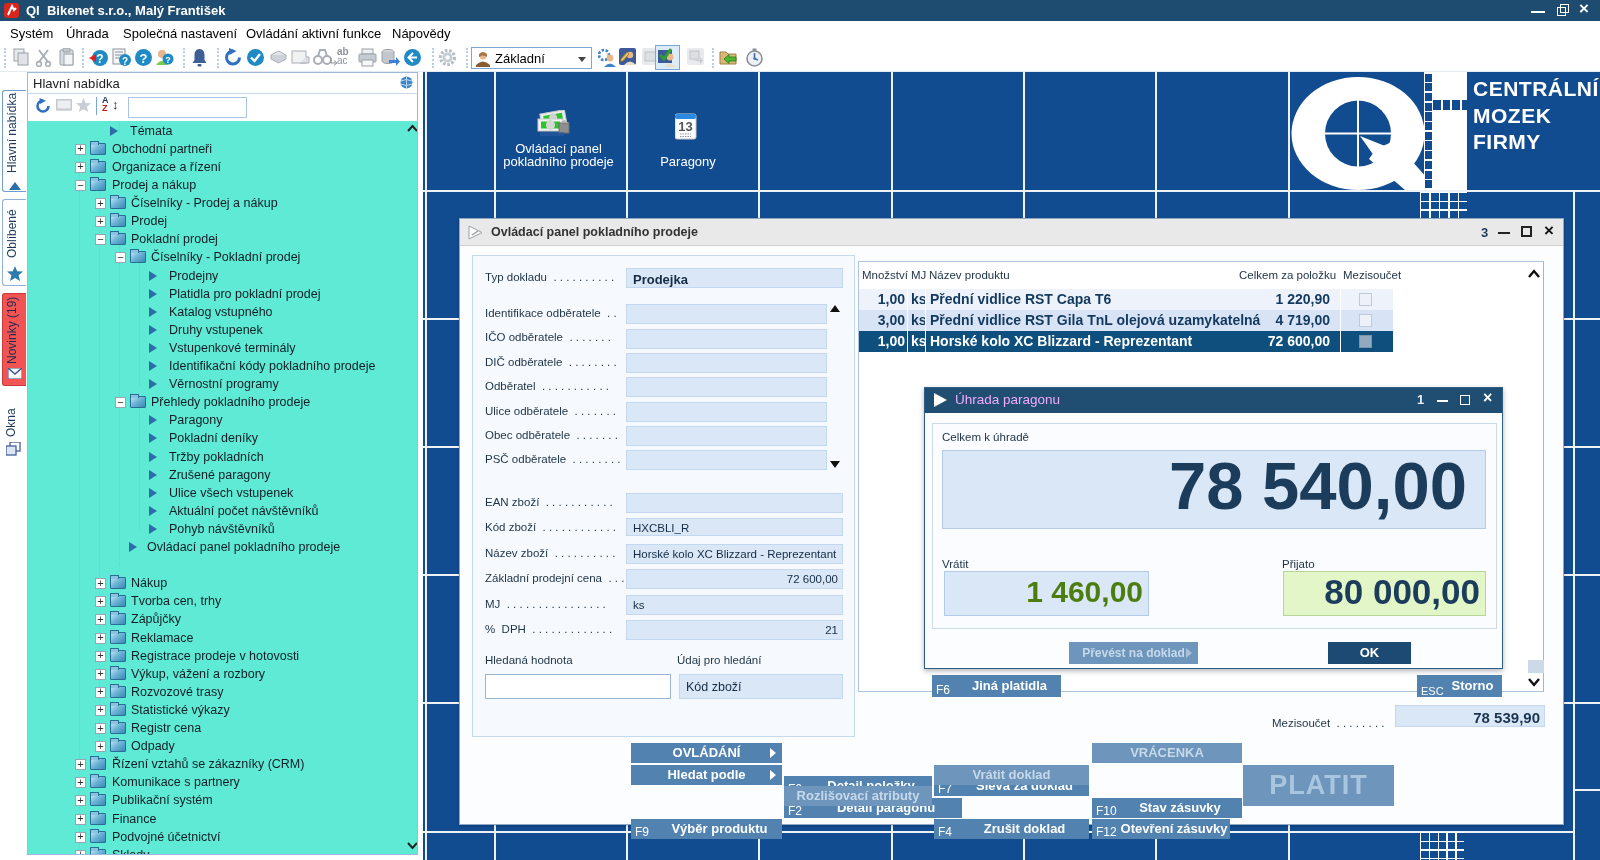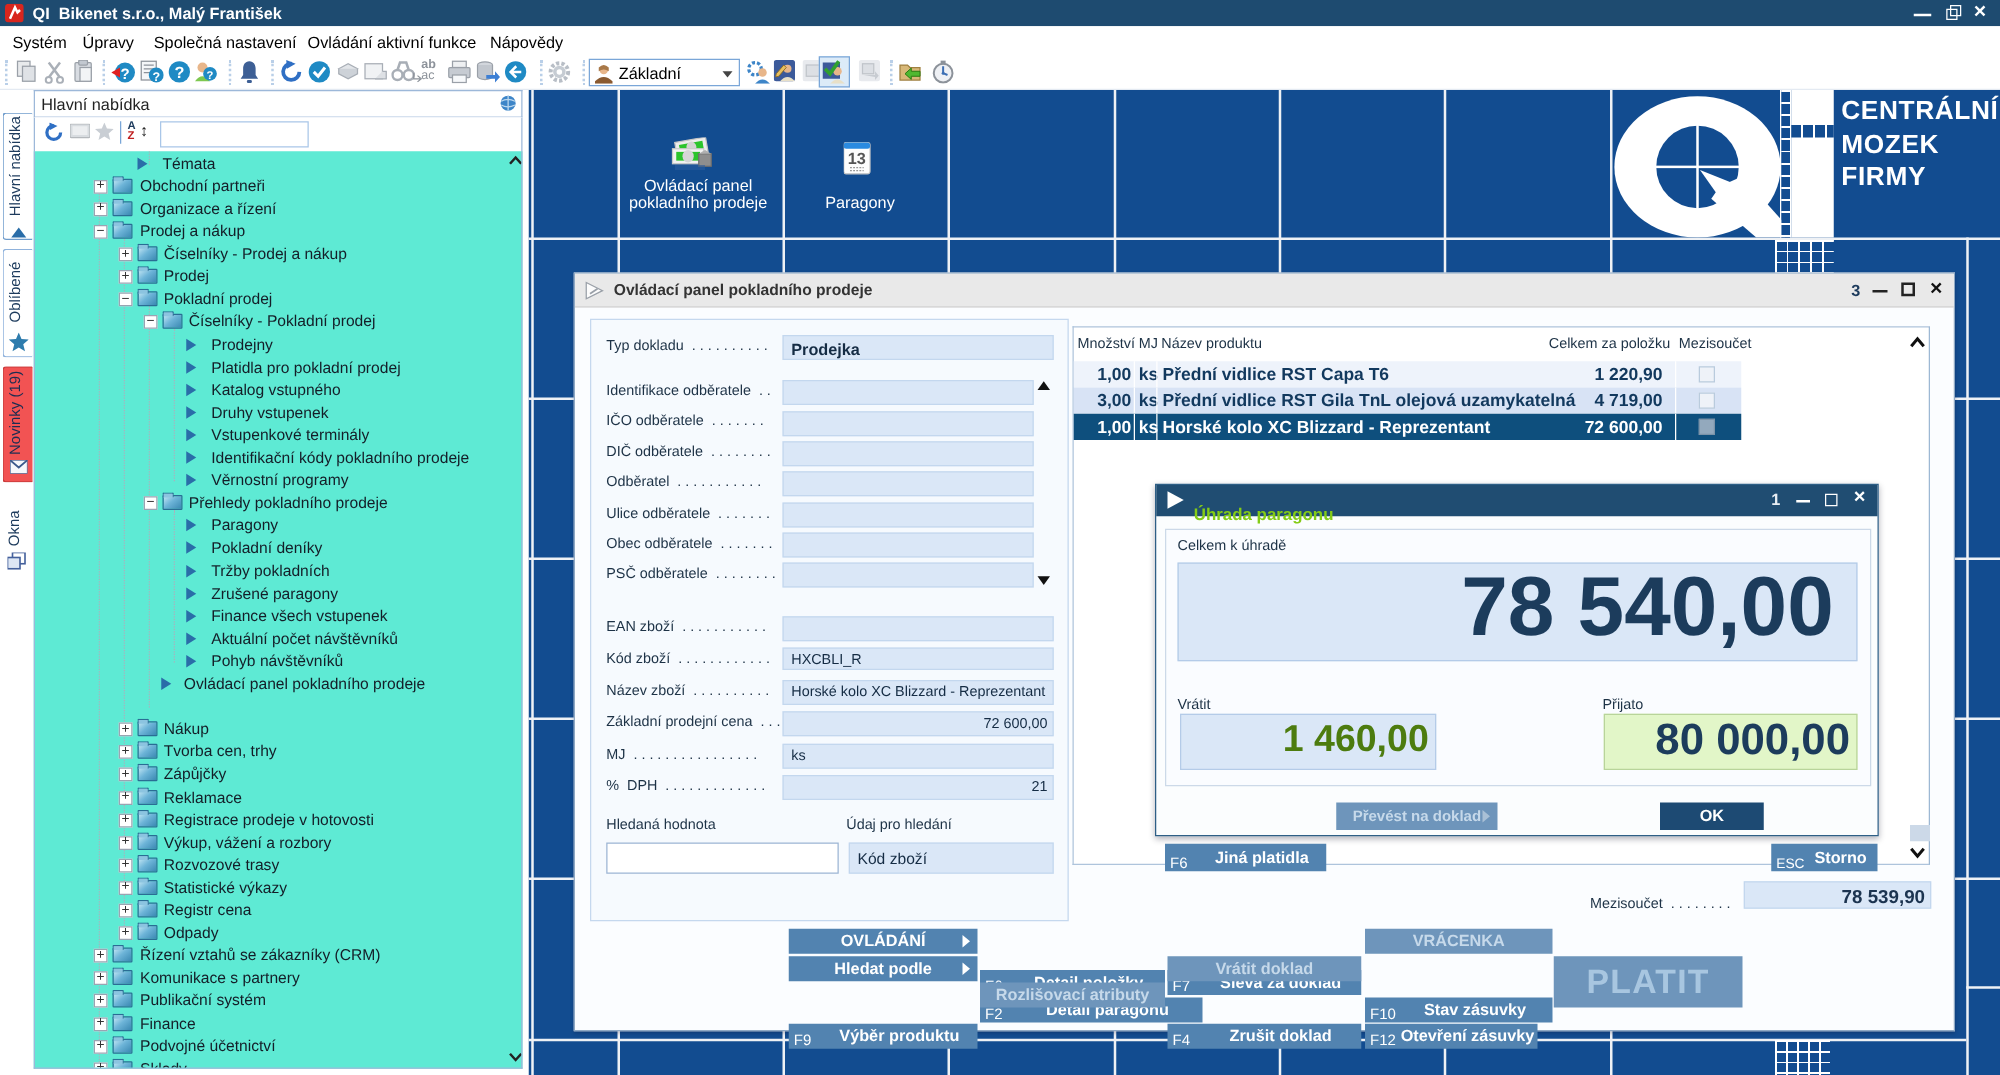--- a/index.html
+++ b/index.html
@@ -79,21 +79,21 @@
         <i></i>
         <b></b>
       </span>
  <span class="wc wclo">
         <i>×</i>
       </span>
 </div>
 
 <div id="mbar">
  <span style="left:10px">Systém</span>
- <span style="left:66px">Úpravy</span>
+ <span style="left:66px">Úhrada</span>
  <span style="left:123px">Společná nastavení</span>
  <span style="left:246px">Ovládání aktivní funkce</span>
  <span style="left:392px">Nápovědy</span>
 </div>
 
 <div id="toolbar">
  <span class="tsep" style="left:4px"></span>
  <svg class="ico" style="left:12px" viewBox="0 0 19 19">
         <rect x="2" y="1" width="10" height="12" fill="#e8eaec" stroke="#9aa0a8"></rect>
         <rect x="6" y="5" width="10" height="12" fill="#dfe2e6" stroke="#9aa0a8"></rect>
@@ -371,21 +371,21 @@
 <div class="trow" style="top:326.5px">
           <span class="larr" style="left:121px"></span>
           <span class="txt" style="left:141px">Tržby pokladních</span>
         </div>
 <div class="trow" style="top:344.6px">
           <span class="larr" style="left:121px"></span>
           <span class="txt" style="left:141px">Zrušené paragony</span>
         </div>
 <div class="trow" style="top:362.7px">
           <span class="larr" style="left:121px"></span>
-          <span class="txt" style="left:141px">Finance všech vstupenek</span>
+          <span class="txt" style="left:141px">Ulice všech vstupenek</span>
         </div>
 <div class="trow" style="top:380.8px">
           <span class="larr" style="left:121px"></span>
           <span class="txt" style="left:141px">Aktuální počet návštěvníků</span>
         </div>
 <div class="trow" style="top:398.9px">
           <span class="larr" style="left:121px"></span>
           <span class="txt" style="left:141px">Pohyb návštěvníků</span>
         </div>
 <div class="trow" style="top:417.0px">
@@ -644,21 +644,21 @@
   <div class="btn" style="left:474px;top:567px;width:155px;height:20px;line-height:20px"><span class="fk">F4</span>Zrušit doklad</div>
   <div class="btn" style="left:632px;top:567px;width:138px;height:20px;line-height:20px"><span class="fk">F12</span>Otevření zásuvky</div>
   <div class="btn dis" style="left:783px;top:546px;width:151px;height:41px;line-height:41px;font-size:27px;color:#a8c6e0;letter-spacing:1px">PLATIT</div>
  </div>
 
  <div class="abs" id="uhrada" style="left:501px;top:315px;width:579px;height:282px;background:#fbfdfe;border:1px solid #2e5f86;box-shadow:0 2px 5px rgba(0,0,30,0.3)">
   <div class="abs" style="left:0;top:0;width:577px;height:25px;background:#204d72">
    <svg class="abs" style="left:8px;top:4px" width="16" height="16" viewBox="0 0 16 16">
             <path d="M1 1 L14 8 L1 15 Z" fill="#fff"></path>
           </svg>
-   <span class="abs" style="left:30px;top:16px;font-size:13.5px;font-weight:bold;color:#84cc16">Úhrada paragonu</span>
+   <span class="abs" style="left:30px;top:4px;font-size:13.5px;font-weight:normal;color:#f0abfc">Úhrada paragonu</span>
    <span class="abs" style="left:492px;top:4px;font-size:13px;font-weight:bold;color:#e8eef4">1</span>
    <span class="abs" style="left:512px;top:12px;width:11px;height:2px;background:#fff"></span>
    <span class="abs" style="left:535px;top:7px;width:10px;height:10px;border:1.5px solid #fff"></span>
    <span class="abs" style="left:558px;top:1px;font-size:16px;font-weight:bold;color:#fff">×</span>
   </div>
   <div class="abs" style="left:7px;top:35px;width:565px;height:206px;background:#fafcff;border:1px solid #ccd9e8">
    <span class="lab" style="left:9px;top:7px">Celkem k úhradě</span>
    <div class="fieldv" style="left:9px;top:26px;width:544px;height:79px;border-color:#b4cbe8">
             <span class="abs" style="right:18px;top:0px;font-size:67px;font-weight:bold;color:#1c3c5c;line-height:70px">78 540,00</span>
           </div>

